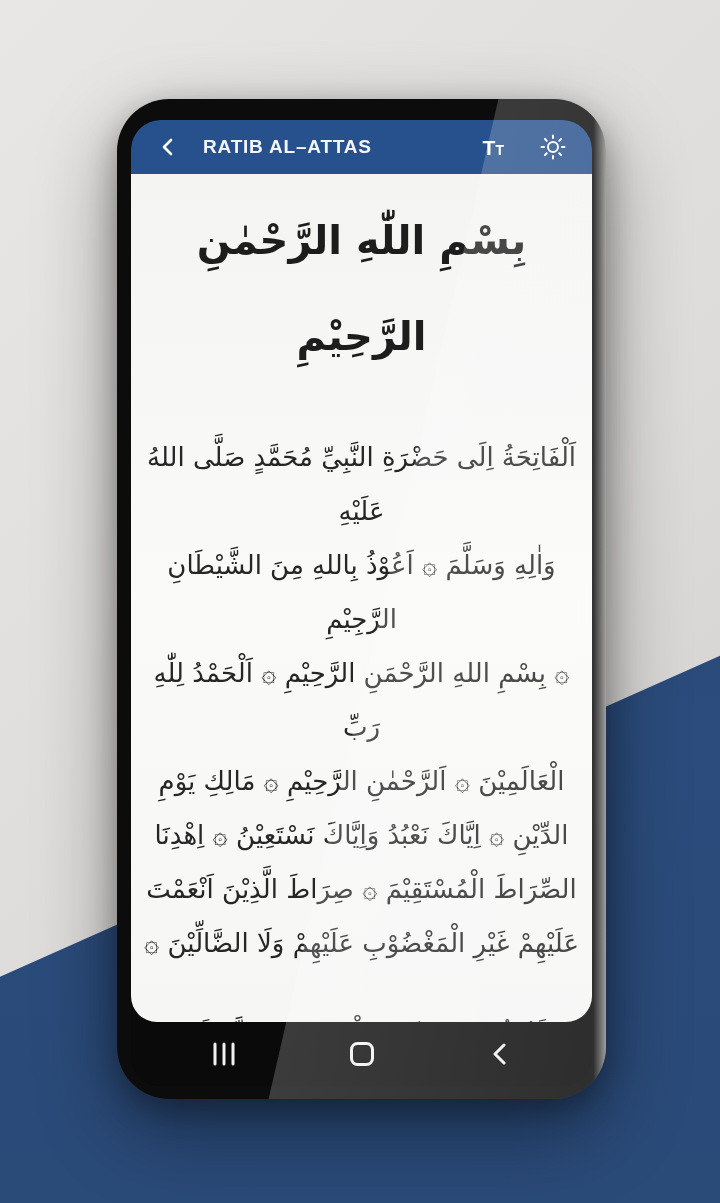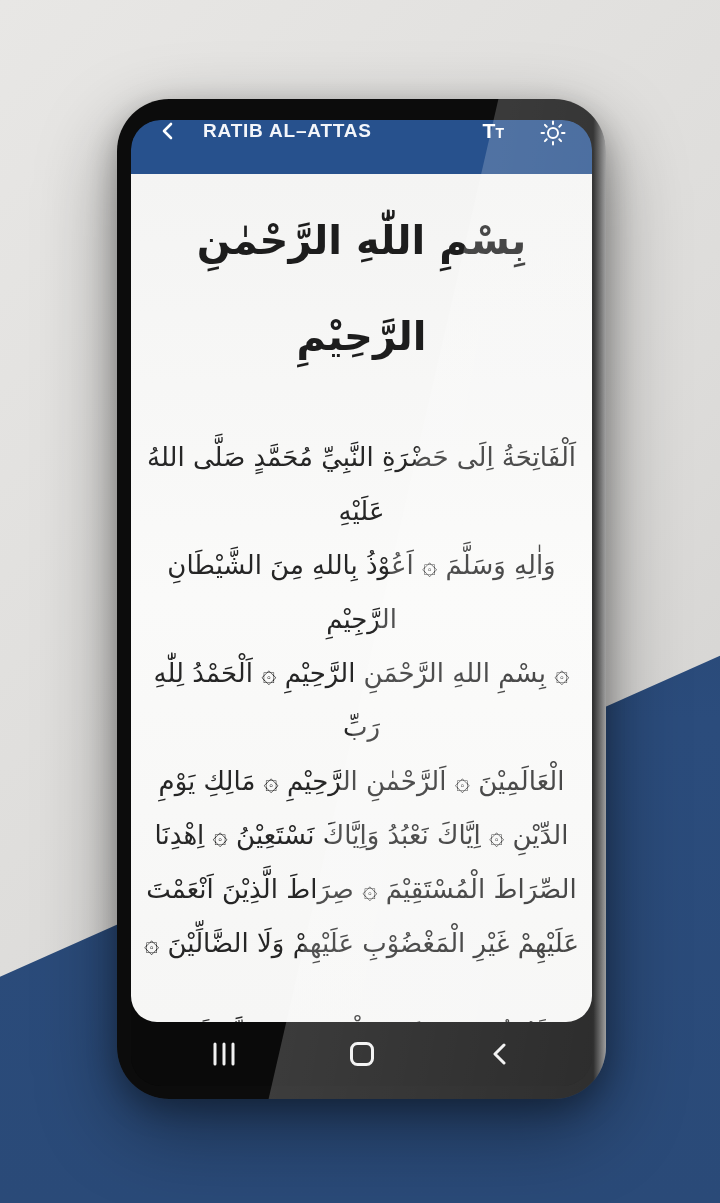--- a/index.html
+++ b/index.html
@@ -23,21 +23,21 @@
   }
   .screen{
     position:absolute;left:14px;right:14px;top:21px;bottom:13px;
     border-radius:30px;background:#0a0a0a;overflow:hidden;
     display:flex;flex-direction:column;
   }
   
   .app-header{
     height:54px;flex:0 0 54px;background:#27518d;
     border-radius:28px 28px 0 0;
-    display:flex;align-items:flex-start;padding:0 26px;box-sizing:border-box;
+    display:flex;align-items:center;padding:0 26px;box-sizing:border-box;
     color:#fff;
   }
   .hdr-back{width:22px;height:22px;display:flex;align-items:center;justify-content:center;cursor:pointer;}
   .hdr-title{
     margin-left:24px;font-size:19px;font-weight:700;letter-spacing:.8px;color:#f4f6fa;
     flex:1 1 auto;white-space:nowrap;
   }
   .tt-icon{display:flex;align-items:baseline;font-weight:800;color:#fff;cursor:pointer;margin-right:36px;}
   .tt-big{font-size:21px;line-height:1;}
   .tt-small{font-size:14px;line-height:1;}

